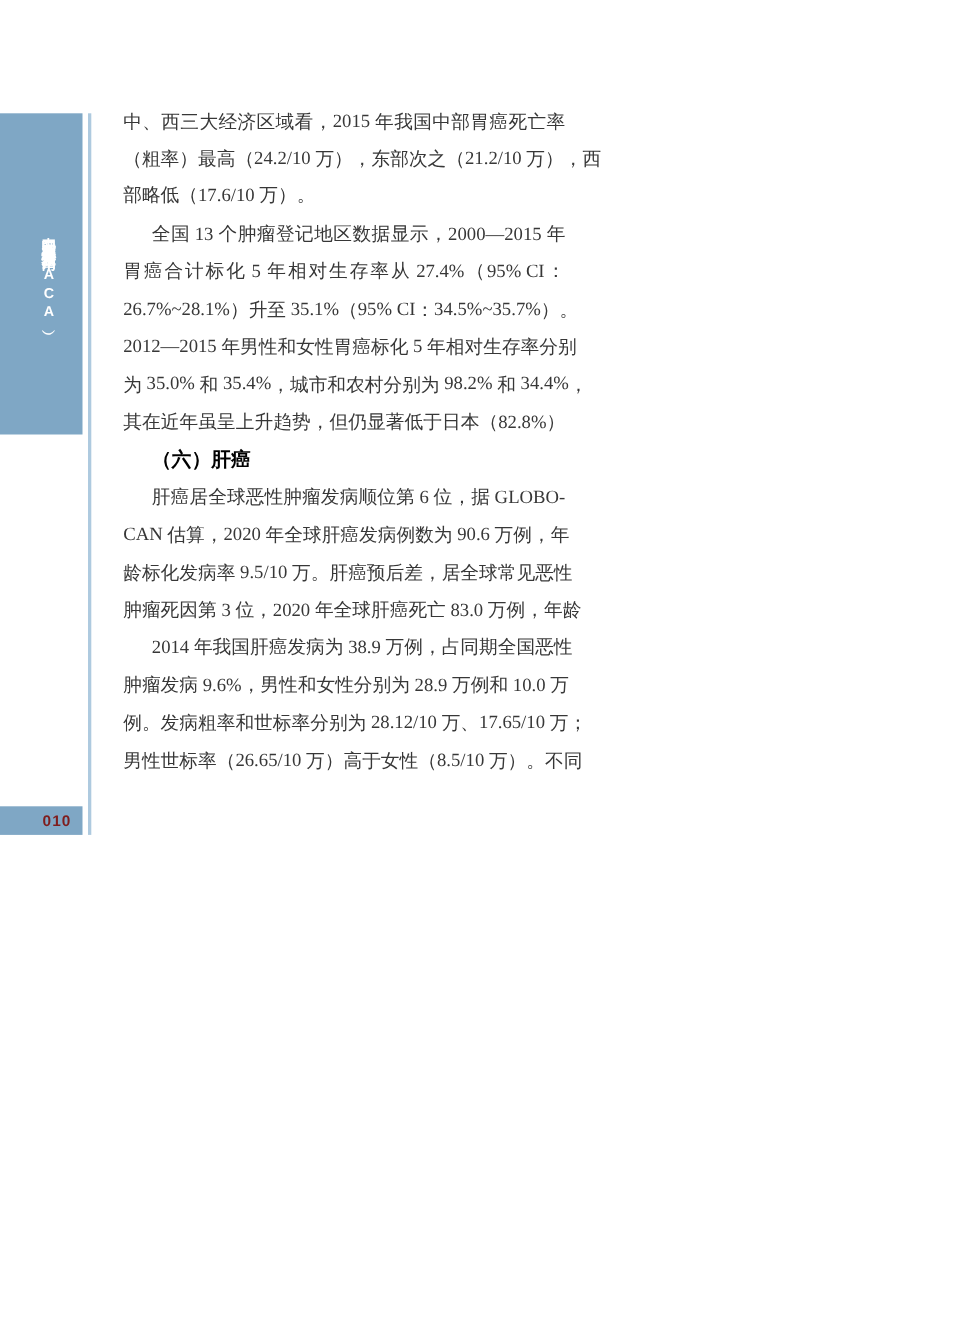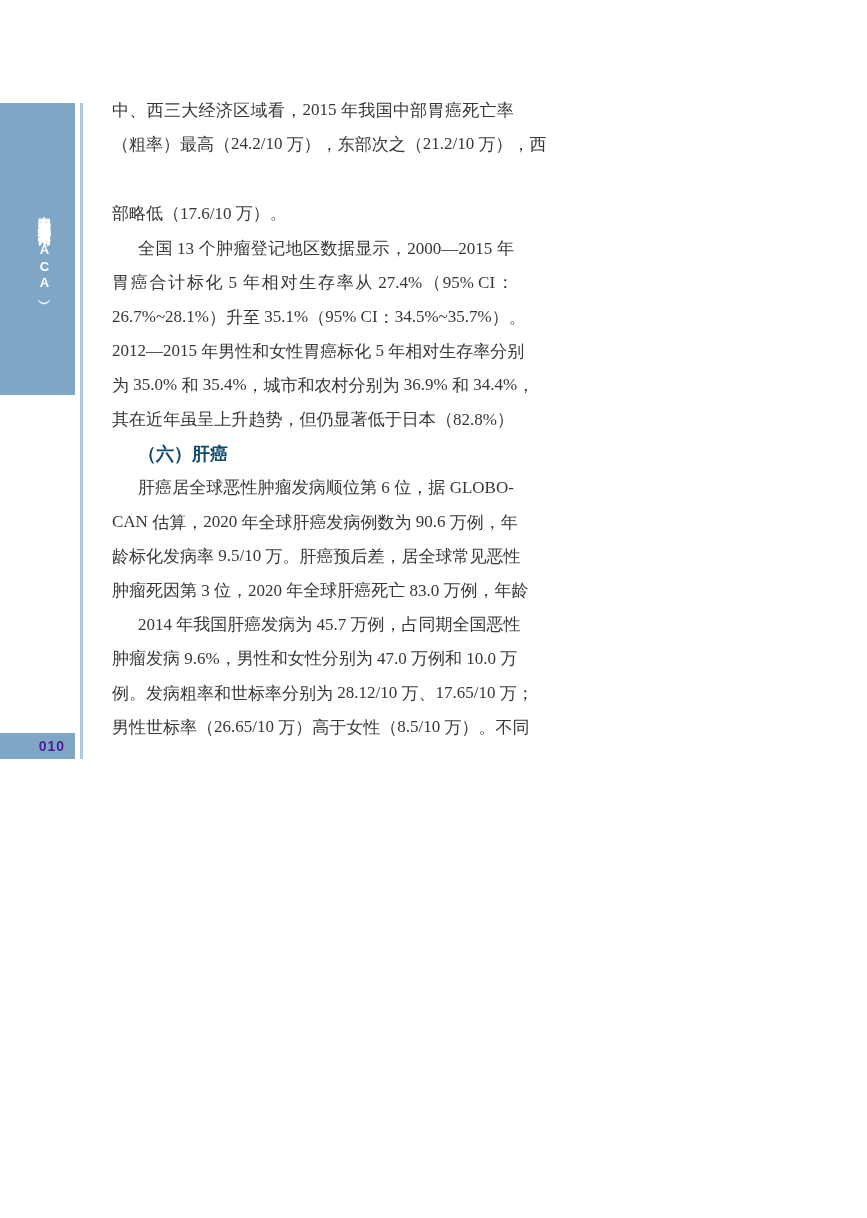--- a/index.html
+++ b/index.html
@@ -44,21 +44,21 @@
   
   .page-badge {
     position: absolute;
     left: 0; top: 733px;
     width: 75px; height: 26px;
     display: flex;
     align-items: center;
     justify-content: flex-end;
     padding-right: 10px;
     box-sizing: border-box;
-    color: #4c1d95;
+    color: #7f1d1d;
     font-family: "Liberation Sans", "DejaVu Sans", sans-serif;
     font-weight: bold;
     font-size: 14px;
     letter-spacing: 1px;
   }
 
   
   .text-column {
     position: absolute;
     left: 112px; top: 93px;
@@ -68,21 +68,21 @@
     height: 34.2px;
     font-size: 17px;
     box-sizing: border-box;
   }
   .line.justify {
     display: flex;
     justify-content: space-between;
     align-items: center;
   }
   .line.justify span { white-space: pre; }
-  .line.plain { line-height: 34.2px; white-space: nowrap; margin-top: 36px; }
+  .line.plain { line-height: 34.2px; white-space: nowrap; }
   .line.indent { padding-left: 26px; }
   .heading {
     height: 34.2px;
     line-height: 34.2px;
     padding-left: 26px;
     font-family: "Liberation Sans", "DejaVu Sans", sans-serif;
     font-weight: bold;
     font-size: 18px;
     box-sizing: border-box;
     white-space: nowrap;
@@ -233,21 +233,21 @@
         <span> 35.4%</span>
         <span>，</span>
         <span>城</span>
         <span>市</span>
         <span>和</span>
         <span>农</span>
         <span>村</span>
         <span>分</span>
         <span>别</span>
         <span>为</span>
-        <span> 36.9% </span>
+        <span> 98.2% </span>
         <span>和</span>
         <span> 34.4%</span>
         <span>，</span>
       </div>
       <div class="line justify">
         <span>其</span>
         <span>在</span>
         <span>近</span>
         <span>年</span>
         <span>虽</span>
@@ -262,21 +262,21 @@
         <span>显</span>
         <span>著</span>
         <span>低</span>
         <span>于</span>
         <span>日</span>
         <span>本</span>
         <span>（</span>
         <span>82.8%</span>
         <span>）</span>
       </div>
-      <div class="heading" style="color: #0c4a6e;">（六）肝癌</div>
+      <div class="heading" style="color: #000000;">（六）肝癌</div>
       <div class="line justify indent">
         <span>肝</span>
         <span>癌</span>
         <span>居</span>
         <span>全</span>
         <span>球</span>
         <span>恶</span>
         <span>性</span>
         <span>肿</span>
         <span>瘤</span>
@@ -364,21 +364,21 @@
       <div class="line justify indent">
         <span>2014 </span>
         <span>年</span>
         <span>我</span>
         <span>国</span>
         <span>肝</span>
         <span>癌</span>
         <span>发</span>
         <span>病</span>
         <span>为</span>
-        <span> 45.7 </span>
+        <span> 38.9 </span>
         <span>万</span>
         <span>例</span>
         <span>，</span>
         <span>占</span>
         <span>同</span>
         <span>期</span>
         <span>全</span>
         <span>国</span>
         <span>恶</span>
         <span>性</span>
@@ -391,21 +391,21 @@
         <span> 9.6%</span>
         <span>，</span>
         <span>男</span>
         <span>性</span>
         <span>和</span>
         <span>女</span>
         <span>性</span>
         <span>分</span>
         <span>别</span>
         <span>为</span>
-        <span> 47.0 </span>
+        <span> 28.9 </span>
         <span>万</span>
         <span>例</span>
         <span>和</span>
         <span> 10.0 </span>
         <span>万</span>
       </div>
       <div class="line justify">
         <span>例</span>
         <span>。</span>
         <span>发</span>

